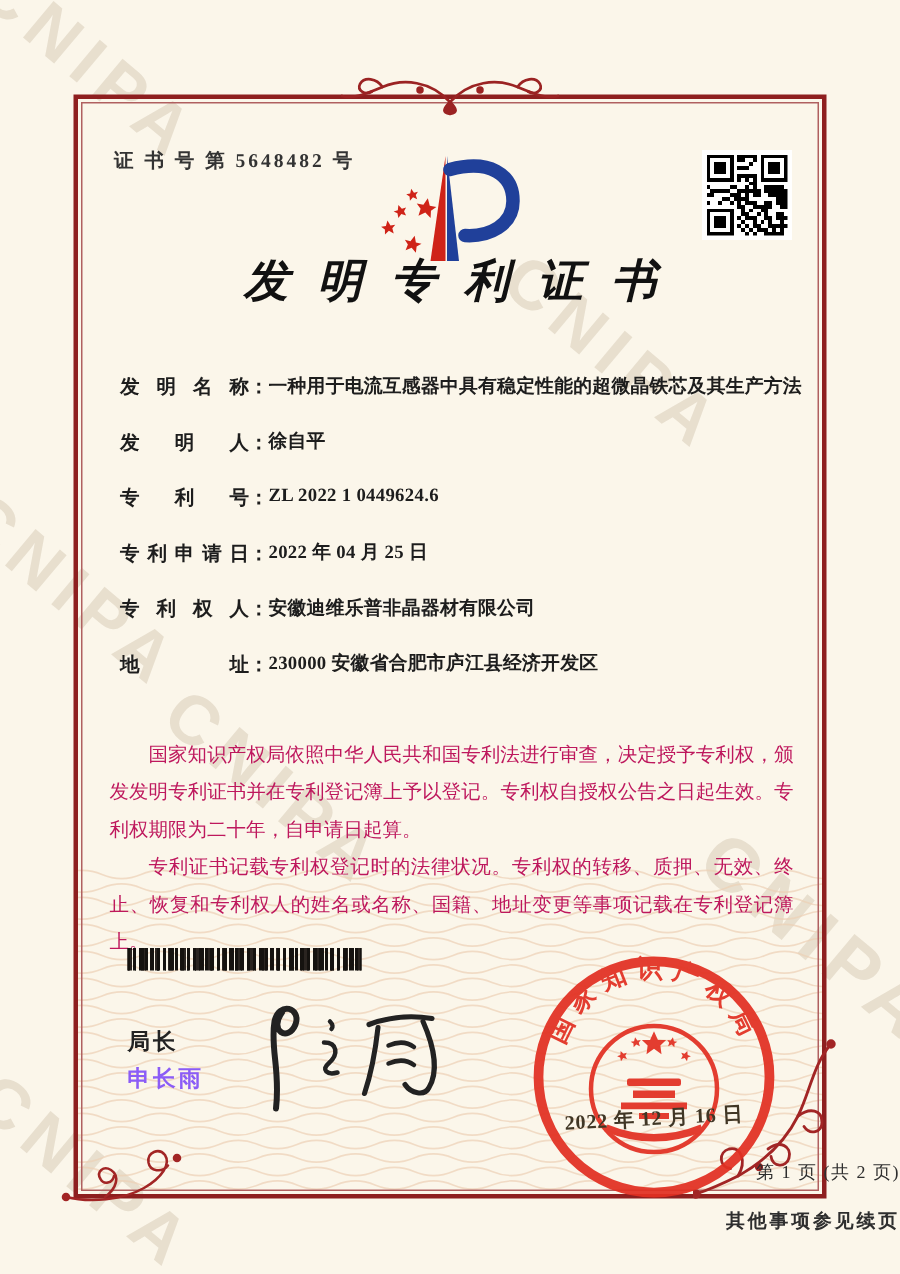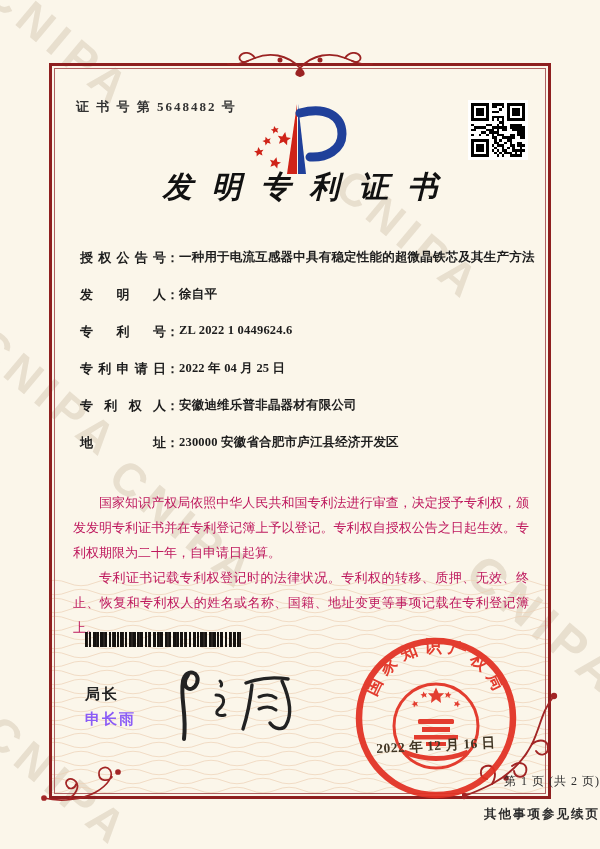--- a/index.html
+++ b/index.html
@@ -306,21 +306,21 @@
       <rect x="15" y="20" width="1" height="1" fill="#000"></rect>
       <rect x="16" y="20" width="1" height="1" fill="#000"></rect>
       <rect x="17" y="20" width="1" height="1" fill="#000"></rect>
       <rect x="18" y="20" width="1" height="1" fill="#000"></rect>
       <rect x="19" y="20" width="1" height="1" fill="#000"></rect>
     </svg>
 
   <div class="title">发明专利证书</div>
 
   <div class="field-row" style="top:249px;">
-    <span class="field-label">授权公告号</span><span class="field-colon">：</span><span class="field-value">一种用于电流互感器中具有稳定性能的超微晶铁芯及其生产方法</span>
+    <span class="field-label">发明名称</span><span class="field-colon">：</span><span class="field-value">一种用于电流互感器中具有稳定性能的超微晶铁芯及其生产方法</span>
   </div>
   <div class="field-row" style="top:286px;">
     <span class="field-label">发明人</span><span class="field-colon">：</span><span class="field-value">徐自平</span>
   </div>
   <div class="field-row" style="top:323px;">
     <span class="field-label">专利号</span><span class="field-colon">：</span><span class="field-value">ZL 2022 1 0449624.6</span>
   </div>
   <div class="field-row" style="top:360px;">
     <span class="field-label">专利申请日</span><span class="field-colon">：</span><span class="field-value">2022 年 04 月 25 日</span>
   </div>

